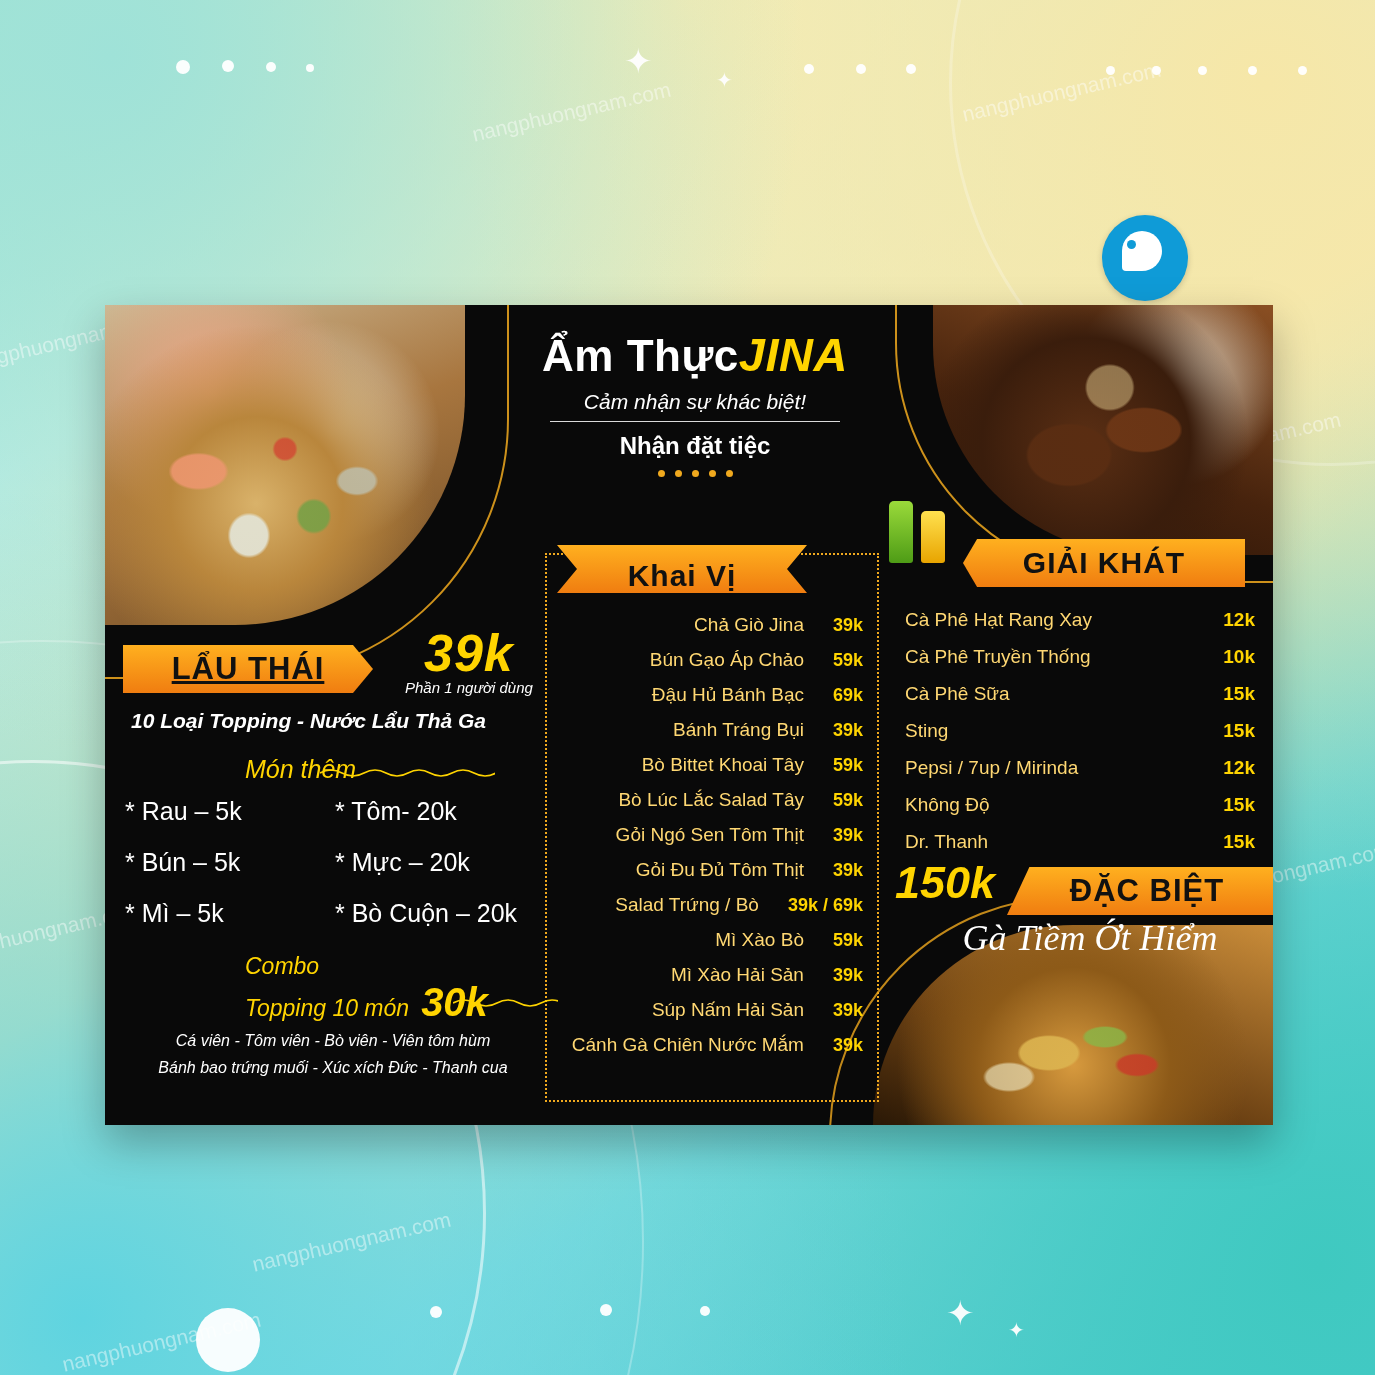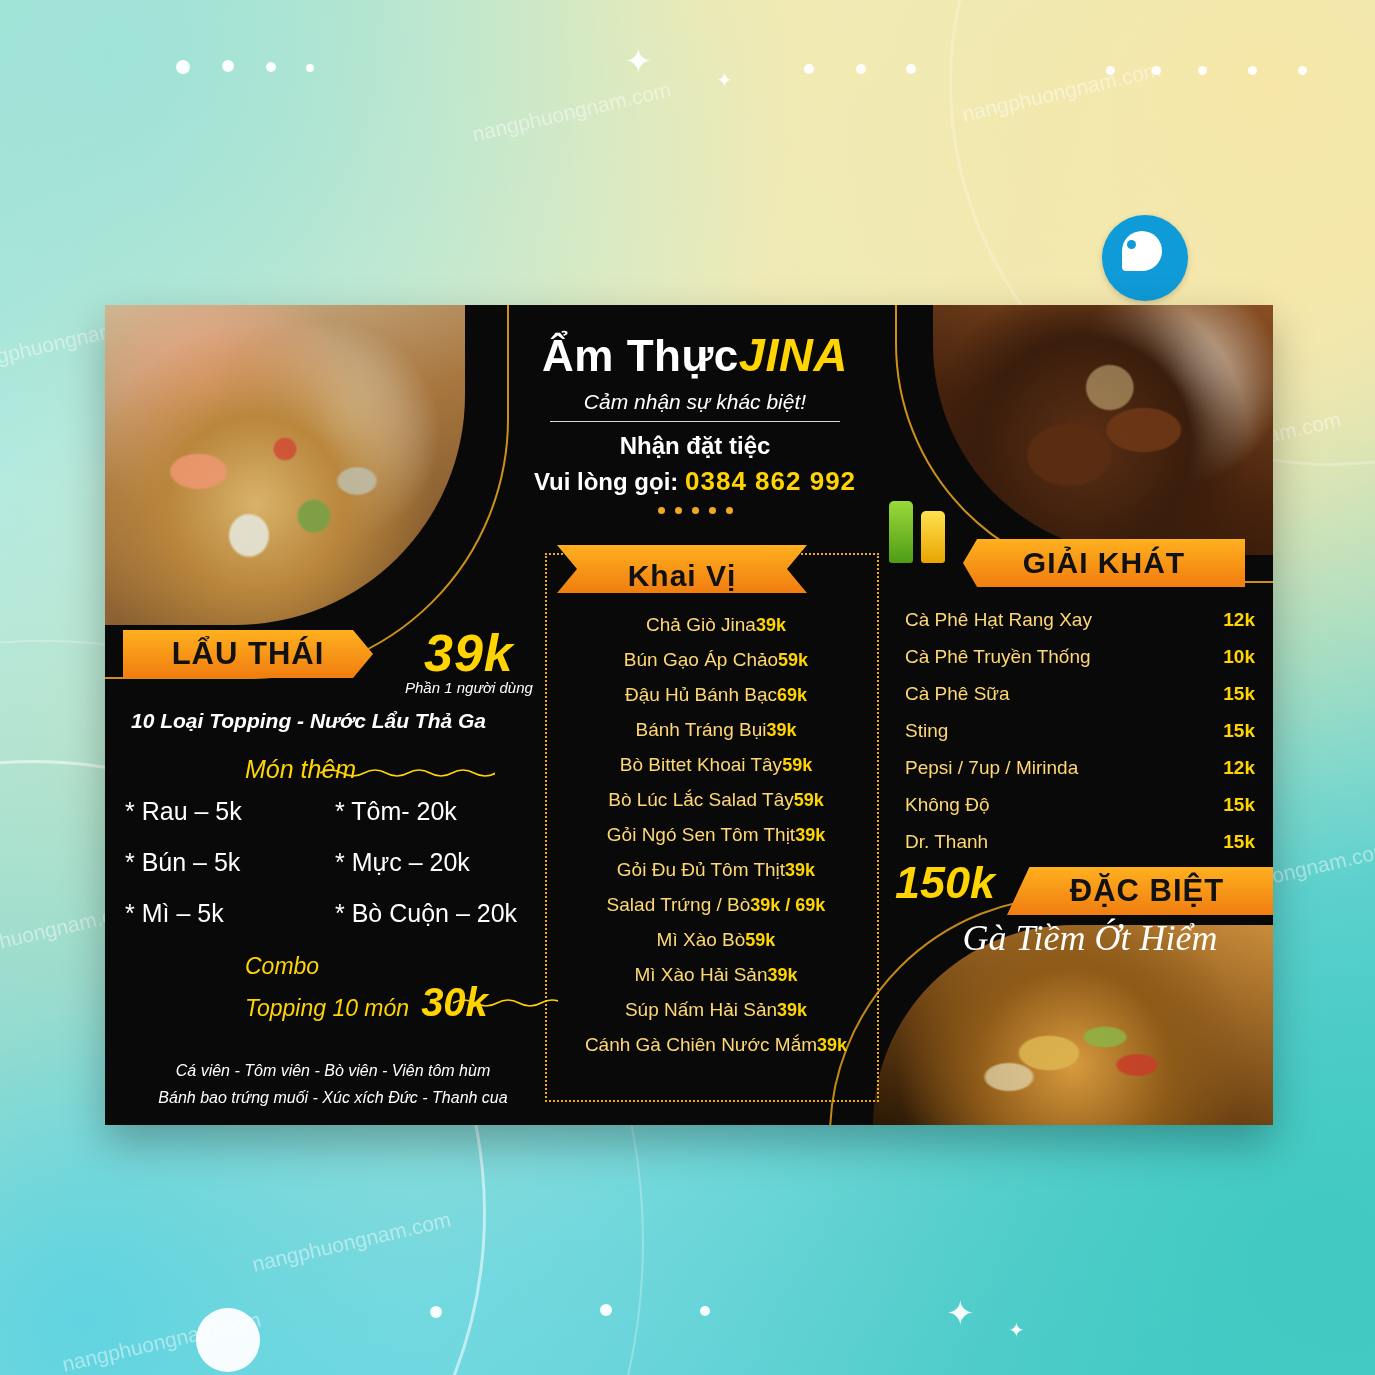--- a/index.html
+++ b/index.html
@@ -107,54 +107,54 @@
 
   
   .ribbon{position:absolute;height:48px;background:linear-gradient(180deg,#ffb01f 0%,#f07d10 100%);
      display:flex;align-items:center;justify-content:center;color:#111;font-weight:bold;}
   .ribbon span{font-size:30px;letter-spacing:1px;}
 
   
   .kv-box{position:absolute;left:440px;top:248px;width:330px;height:545px;border:2px dotted #f0a91e;}
   .kv-ribbon{left:452px;top:240px;width:250px;clip-path:polygon(0 0,100% 0,92% 50%,100% 100%,0 100%,8% 50%);align-items:flex-end;}
   .kv-list{position:absolute;left:452px;top:302px;width:306px;}
-  .kv-row{display:flex;justify-content:center;align-items:baseline;color:#ffd873;font-size:19px;
-     padding:6.5px 0 6.5px 12px;}
+  .kv-row{display:flex;justify-content:flex-end;align-items:baseline;color:#ffd873;font-size:19px;
+     padding:6.5px 0 6.5px 12px;gap:29px;}
   .kv-row .nm{font-weight:500;}
   .kv-row .pr{color:#ffd400;font-weight:bold;font-size:18px;white-space:nowrap;}
 
   
   .gk-ribbon{left:858px;top:234px;width:282px;clip-path:polygon(5% 0,100% 0,100% 100%,5% 100%,0 50%);}
   .gk-list{position:absolute;left:800px;top:296px;width:350px;}
   .gk-row{display:flex;justify-content:space-between;color:#ffd873;font-size:19px;padding:7.5px 0;}
   .gk-row .pr{color:#ffd400;font-weight:bold;}
 
   .bottles{position:absolute;left:782px;top:190px;width:80px;height:68px;}
   .bottles i{position:absolute;bottom:0;width:24px;border-radius:5px 5px 3px 3px;display:block;}
   .bottles i:nth-child(1){left:2px;height:62px;background:linear-gradient(180deg,#9ada3a,#4e9c16);}
   .bottles i:nth-child(2){left:34px;height:52px;background:linear-gradient(180deg,#ffe14f,#e8a400);}
 
   
-  .lt-ribbon{left:18px;top:325px;width:250px;clip-path:polygon(0 0,92% 0,100% 50%,92% 100%,0 100%);}
+  .lt-ribbon{left:18px;top:340px;width:250px;clip-path:polygon(0 0,92% 0,100% 50%,92% 100%,0 100%);text-decoration:underline;}
   .lt-ribbon span{font-size:31px;}
   .price39{position:absolute;left:300px;top:318px;text-align:center;}
   .price39 .big{font-size:52px;font-weight:bold;color:#ffd400;font-style:italic;letter-spacing:1px;}
   .price39 .sub{font-size:15px;color:#fff;font-style:italic;margin-top:-4px;}
   .lt-sub{position:absolute;left:26px;top:404px;width:430px;color:#fff;font-size:21px;font-style:italic;font-weight:bold;}
   .mon-them{position:absolute;left:140px;top:450px;color:#ffd400;font-size:25px;font-style:italic;}
   .wave{position:absolute;left:215px;top:462px;width:175px;height:12px;}
   .toppings{position:absolute;left:20px;top:492px;width:420px;color:#fff;}
   .toppings .row{display:flex;font-size:25px;margin-bottom:22px;}
   .toppings .row div{width:50%;}
   .combo{position:absolute;left:140px;top:648px;color:#ffd400;font-style:italic;}
   .combo .l1{font-size:23px;}
   .combo .l2{font-size:23px;display:flex;align-items:baseline;gap:12px;}
   .combo .l2 b{font-size:40px;color:#ffd400;}
   .combo-wave{position:absolute;left:348px;top:692px;width:105px;height:12px;}
-  .combo-list{position:absolute;left:18px;top:752px;width:420px;color:#fff;font-size:16px;line-height:1.7;font-style:italic;text-align:center;}
+  .combo-list{position:absolute;left:18px;top:722px;width:420px;color:#fff;font-size:16px;line-height:1.7;font-style:italic;text-align:center;}
 
   
   .db-ribbon{left:902px;top:562px;width:280px;clip-path:polygon(8% 0,100% 0,100% 100%,0 100%);}
   .db-ribbon span{font-size:31px;}
   .price150{position:absolute;left:790px;top:552px;font-size:45px;font-weight:bold;color:#ffd400;font-style:italic;}
   .db-name{position:absolute;left:790px;top:612px;width:390px;text-align:center;color:#fff;font-size:36px;font-style:italic;
      font-family:"Liberation Serif",serif;}
 </style>
 </head>
 <body>
@@ -213,24 +213,20 @@
     <div class="photo chicken"></div>
     <div class="chicken-ring"></div>
 
     <div class="brand">
       <div class="title">
         <span>Ẩm Thực</span><b>JINA</b>
       </div>
       <div class="slogan">Cảm nhận sự khác biệt!</div>
       <div class="ul"></div>
       <div class="booking">Nhận đặt tiệc</div>
-      <div class="phone">
-        <span>Vui lòng gọi:</span>
-        <em>0384 862 992</em>
-      </div>
       <div class="dots">
         <i></i>
           <i></i>
           <i></i>
           <i></i>
           <i></i>
       </div>
     </div>
 
     <div class="kv-box"></div>

